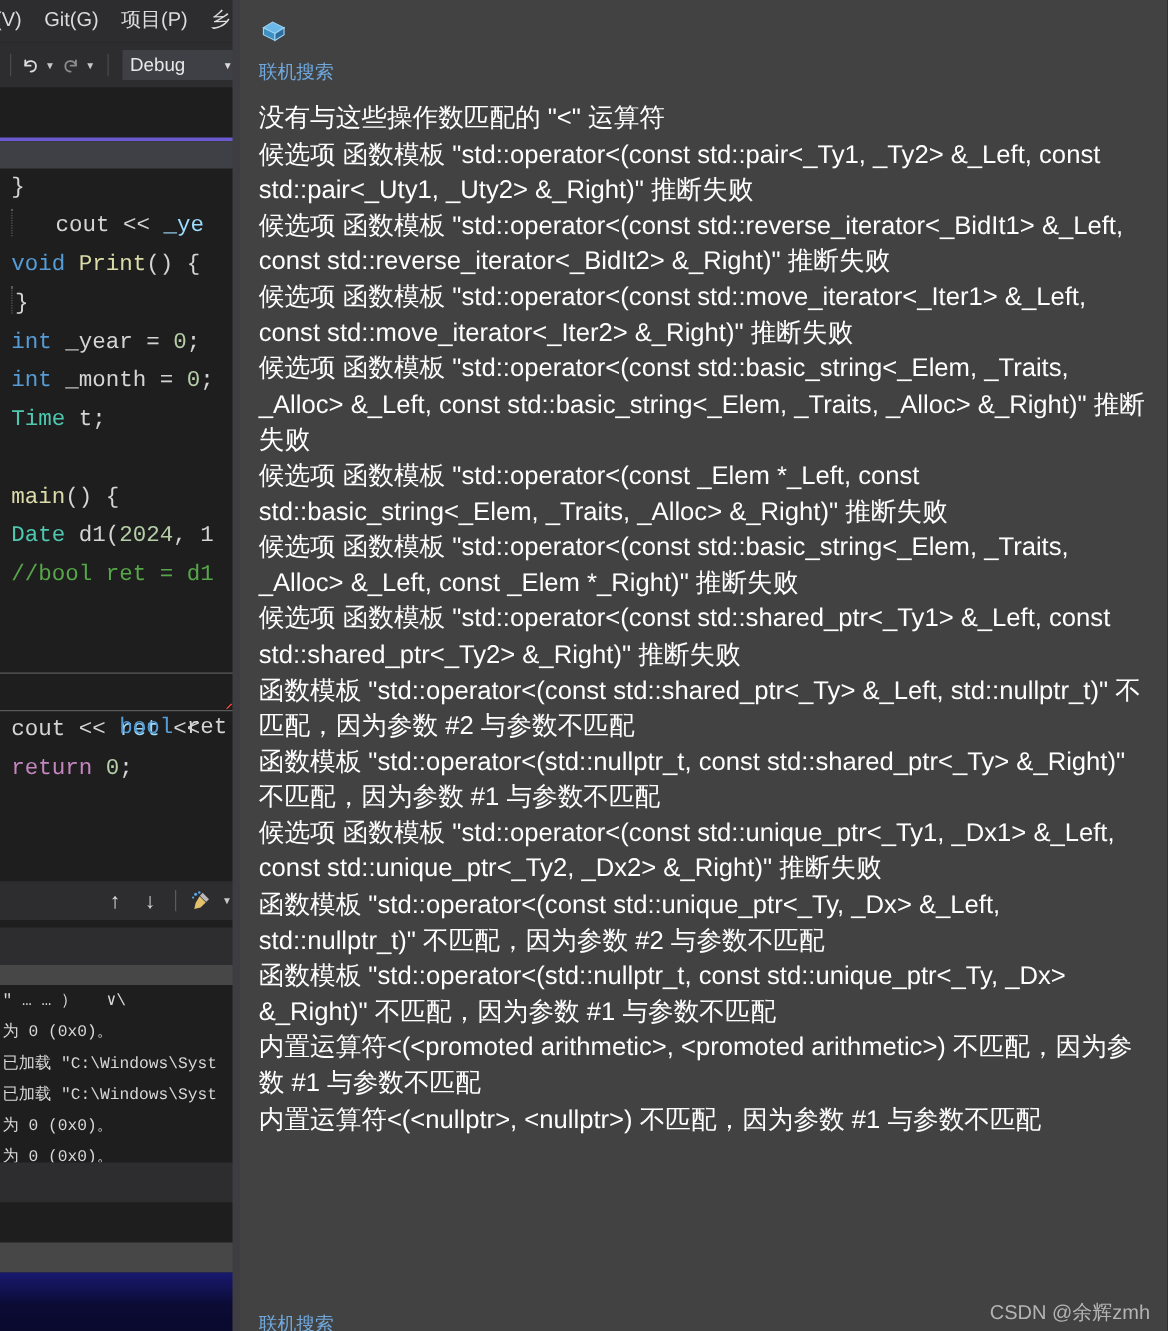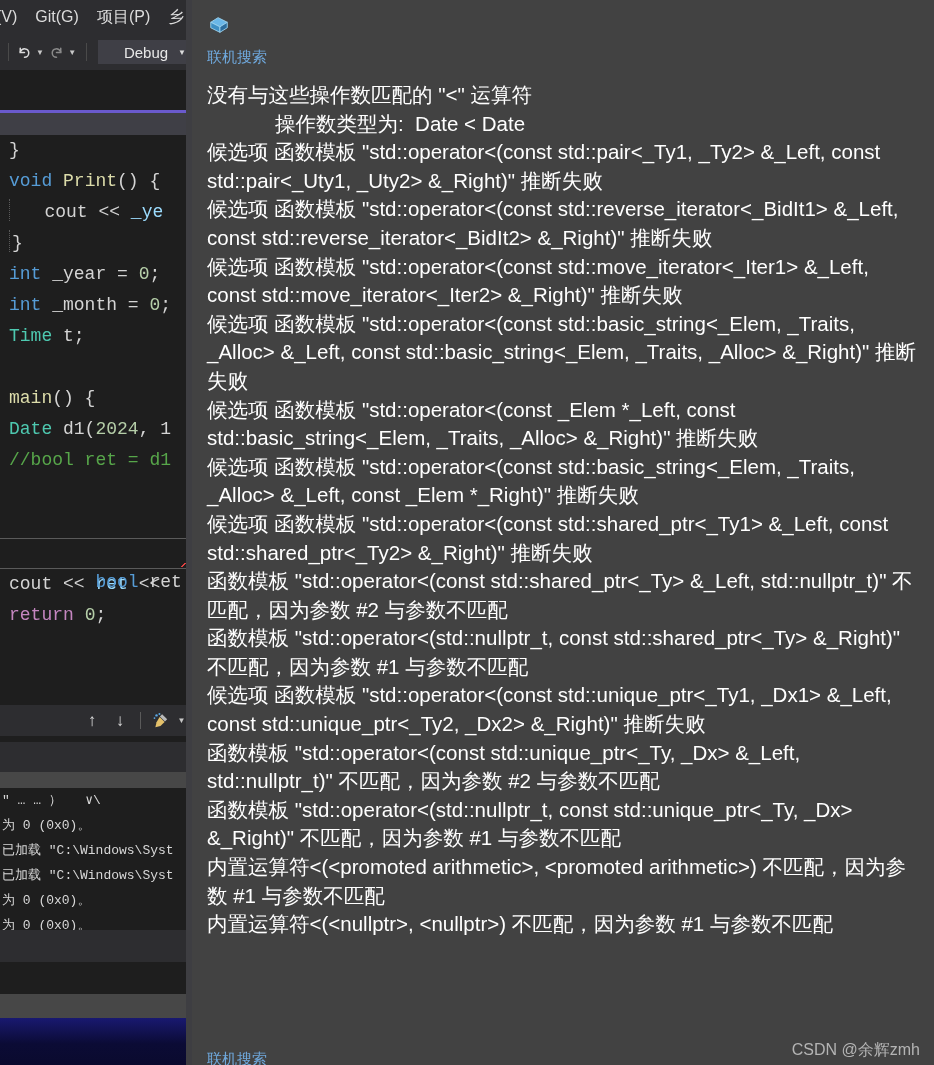--- a/index.html
+++ b/index.html
@@ -83,21 +83,20 @@
   .tb-combo {
     margin-left: 6px;
     height: 24px;
     min-width: 82px;
     background: #3f3f46;
     color: #e8e8e8;
     font-size: 15px;
     display: inline-flex;
     align-items: center;
     padding: 0 6px;
-    text-align: right;
   }
   .tb-combo .cb-label { flex: 1; }
   .tb-combo .cb-caret { font-size: 8px; margin-left: 10px; color: #dcdcdc; }
 
   
   .band {
     position: absolute;
     left: 0; top: 70px;
     width: 192px; height: 41px;
     background: #1e1e1e;
@@ -346,22 +345,22 @@
       </div>
     </div>
 
     <div class="band"></div>
     <div class="purple-rule"></div>
     <div class="gray-band"></div>
 
     <div class="editor">
       <div id="code-pre">
           <div class="code-line"><span class="k-punct">}</span></div>
+          <div class="code-line"><span class="guide"></span><span class="k-plain">   cout </span><span class="k-punct">&lt;&lt; </span><span class="k-var">_ye</span></div>
           <div class="code-line"><span class="k-type">void</span><span class="k-plain"> </span><span class="k-fn">Print</span><span class="k-punct">() {</span></div>
-          <div class="code-line"><span class="guide"></span><span class="k-plain">   cout </span><span class="k-punct">&lt;&lt; </span><span class="k-var">_ye</span></div>
           <div class="code-line"><span class="guide"></span><span class="k-punct">}</span></div>
           <div class="code-line"><span class="k-type">int</span><span class="k-plain"> _year = </span><span class="k-num">0</span><span class="k-punct">;</span></div>
           <div class="code-line"><span class="k-type">int</span><span class="k-plain"> _month = </span><span class="k-num">0</span><span class="k-punct">;</span></div>
           <div class="code-line"><span class="k-class">Time</span><span class="k-plain"> t;</span></div>
           <div class="code-line"></div>
           <div class="code-line"><span class="k-fn">main</span><span class="k-punct">() {</span></div>
           <div class="code-line"><span class="k-class">Date</span><span class="k-plain"> d1(</span><span class="k-num">2024</span><span class="k-plain">, 1</span></div>
           <div class="code-line"><span class="k-comment">//bool ret = d1</span></div>
           <div class="code-line"></div>
           <div class="code-line"></div>
@@ -428,21 +427,20 @@
           <path d="M13 14 L21 9 L21 15 L13 20 Z" fill="#2c6d9e" stroke="#9bd3f0" stroke-width="1"></path>
         </svg>
       </span>
     </div>
 
     <div class="tt-link">联机搜索</div>
 
     <div class="tt-body">
       <div id="msg-lines">
           <div class="ln">没有与这些操作数匹配的 "&lt;" 运算符</div>
-          <div class="ln indent">操作数类型为:  Date &lt; Date</div>
           <div class="ln">候选项 函数模板 "std::operator&lt;(const std::pair&lt;_Ty1, _Ty2&gt; &amp;_Left, const std::pair&lt;_Uty1, _Uty2&gt; &amp;_Right)" 推断失败</div>
           <div class="ln">候选项 函数模板 "std::operator&lt;(const std::reverse_iterator&lt;_BidIt1&gt; &amp;_Left, const std::reverse_iterator&lt;_BidIt2&gt; &amp;_Right)" 推断失败</div>
           <div class="ln">候选项 函数模板 "std::operator&lt;(const std::move_iterator&lt;_Iter1&gt; &amp;_Left, const std::move_iterator&lt;_Iter2&gt; &amp;_Right)" 推断失败</div>
           <div class="ln">候选项 函数模板 "std::operator&lt;(const std::basic_string&lt;_Elem, _Traits, _Alloc&gt; &amp;_Left, const std::basic_string&lt;_Elem, _Traits, _Alloc&gt; &amp;_Right)" 推断失败</div>
           <div class="ln">候选项 函数模板 "std::operator&lt;(const _Elem *_Left, const std::basic_string&lt;_Elem, _Traits, _Alloc&gt; &amp;_Right)" 推断失败</div>
           <div class="ln">候选项 函数模板 "std::operator&lt;(const std::basic_string&lt;_Elem, _Traits, _Alloc&gt; &amp;_Left, const _Elem *_Right)" 推断失败</div>
           <div class="ln">候选项 函数模板 "std::operator&lt;(const std::shared_ptr&lt;_Ty1&gt; &amp;_Left, const std::shared_ptr&lt;_Ty2&gt; &amp;_Right)" 推断失败</div>
           <div class="ln">函数模板 "std::operator&lt;(const std::shared_ptr&lt;_Ty&gt; &amp;_Left, std::nullptr_t)" 不匹配，因为参数 #2 与参数不匹配</div>
           <div class="ln">函数模板 "std::operator&lt;(std::nullptr_t, const std::shared_ptr&lt;_Ty&gt; &amp;_Right)" 不匹配，因为参数 #1 与参数不匹配</div>
           <div class="ln">候选项 函数模板 "std::operator&lt;(const std::unique_ptr&lt;_Ty1, _Dx1&gt; &amp;_Left, const std::unique_ptr&lt;_Ty2, _Dx2&gt; &amp;_Right)" 推断失败</div>

